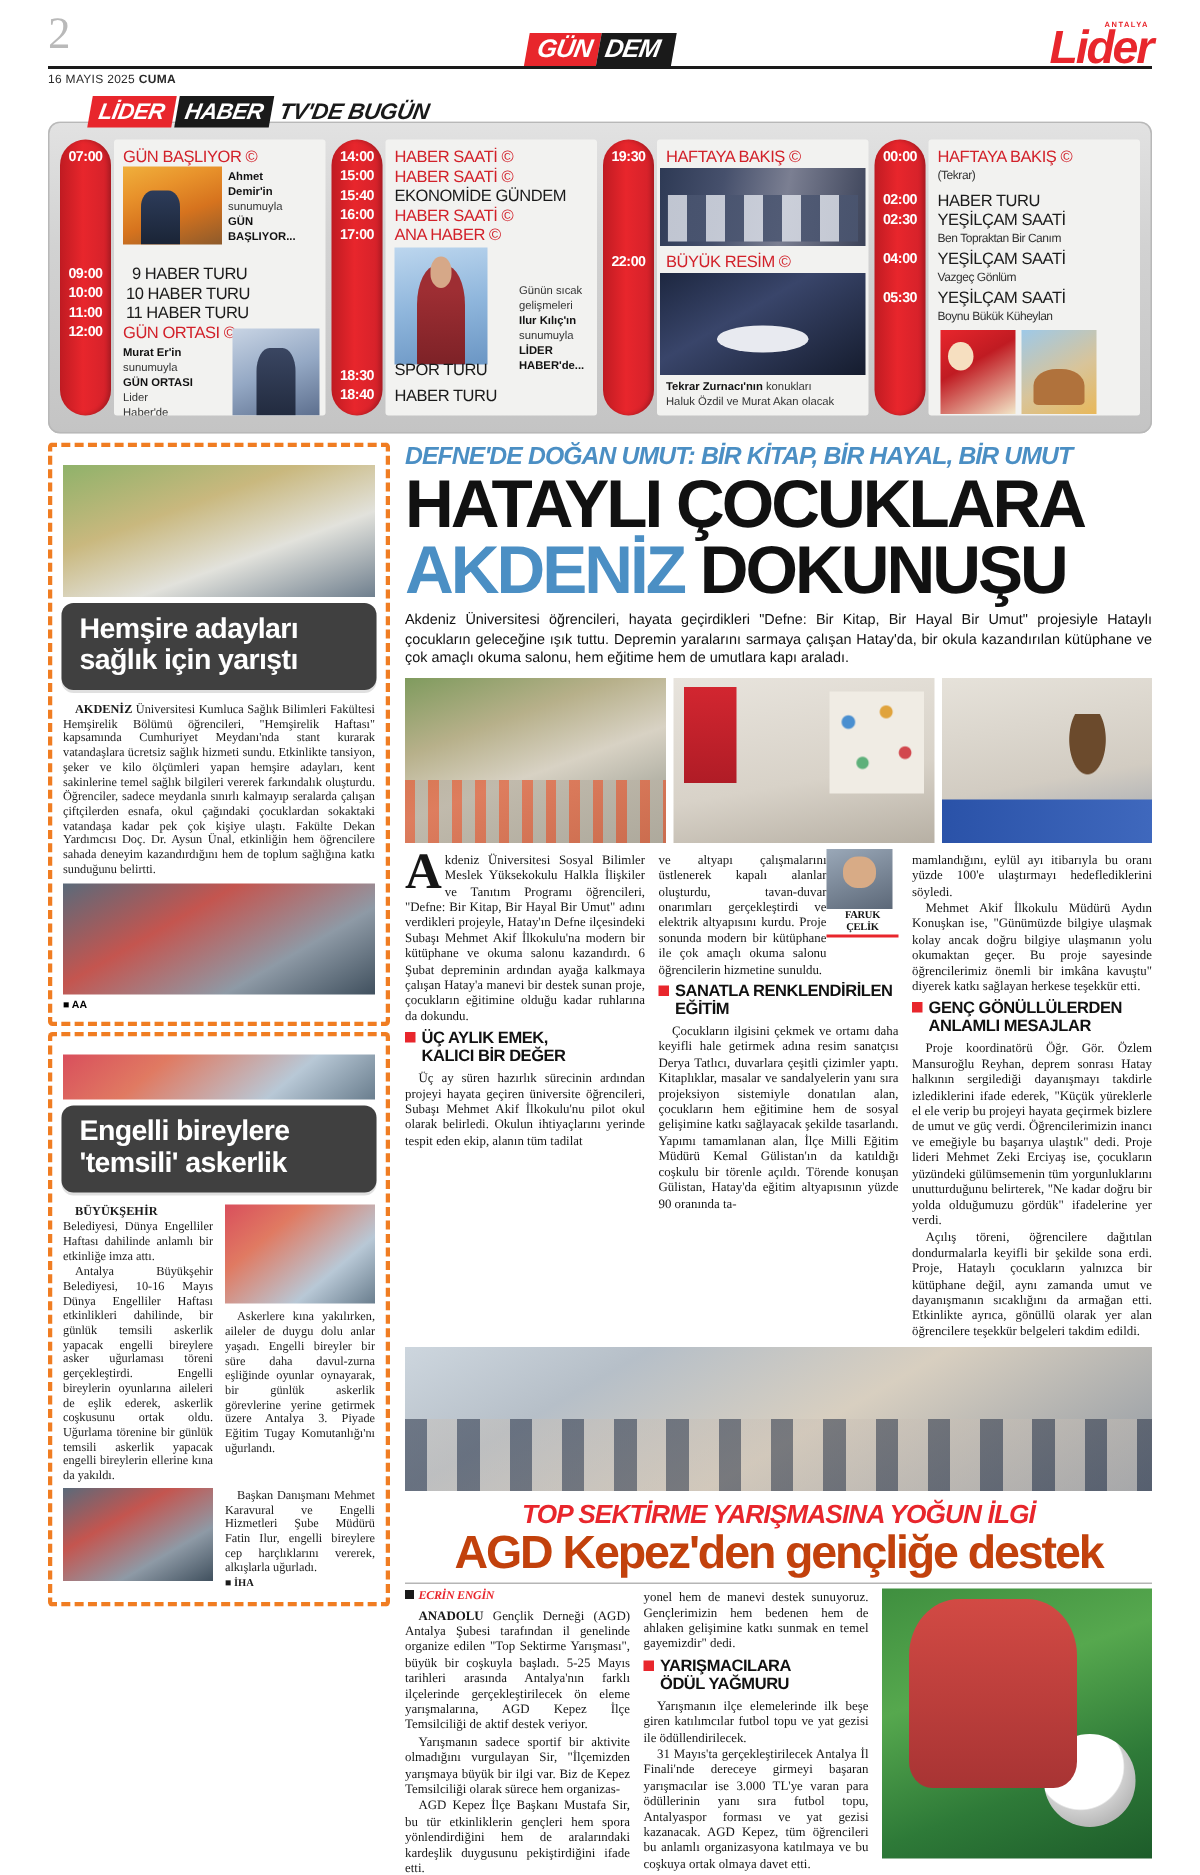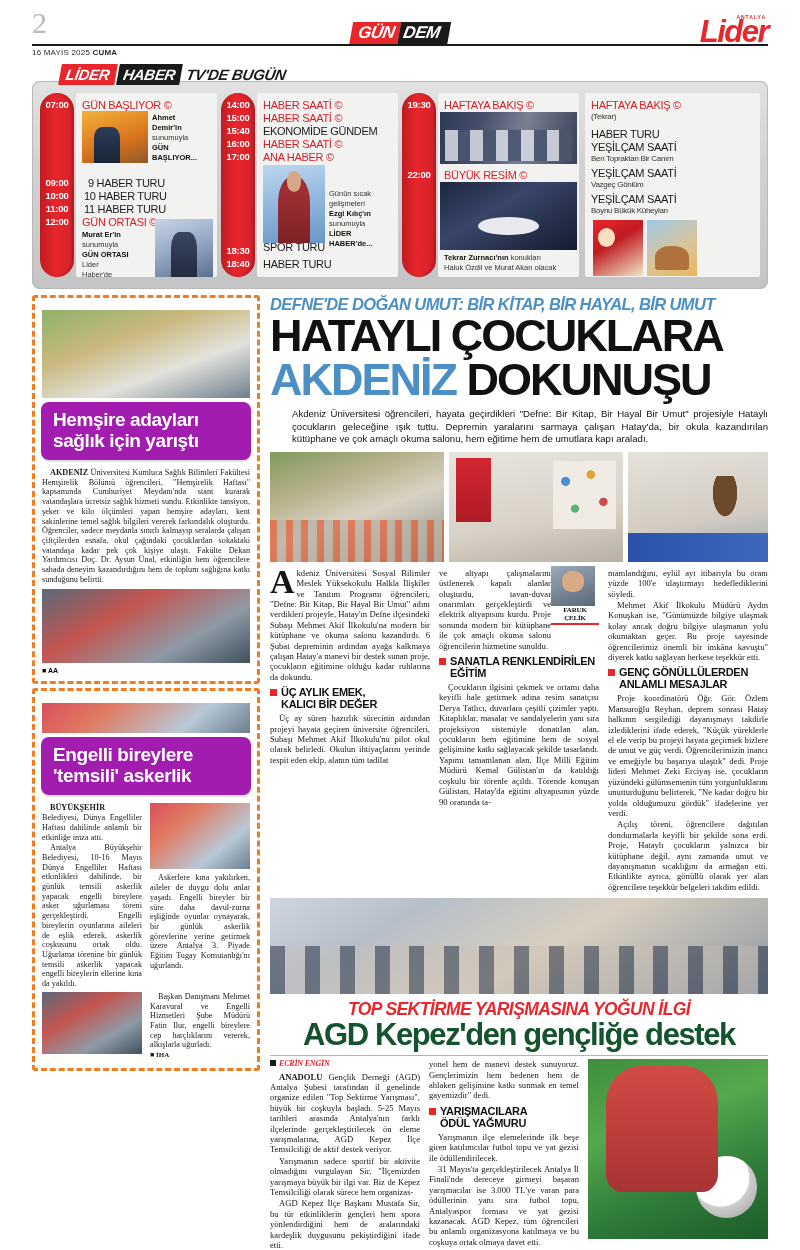--- a/index.html
+++ b/index.html
@@ -114,21 +114,21 @@
 
   
   .content { position: relative; margin: 6px 32px 0 32px; display: flex; gap: 10px; }
   .left-col { width: 228px; flex: none; }
   .right-col { flex: 1; position: relative; }
 
   
   .side-box { position: relative; border: 3px dashed #f07d22; border-radius: 3px;
       background: #fff; padding: 8px 7px 7px 7px; margin-bottom: 4px; }
   .blue-head {
-    background: #a21caf; color: #fff; border-radius: 8px;
+    background: #404040; color: #fff; border-radius: 8px;
     padding: 7px 12px 9px 12px; margin: 0 -1px 8px -1px;
     font-size: 19px; font-weight: bold; line-height: 21px; letter-spacing: -.4px;
     box-shadow: 0 2px 0 rgba(0,0,0,.12);
   }
   .side-photo { width: 100%; height: 88px; margin: 4px 0; }
   .ph-health { background: linear-gradient(160deg,#8fb26a 0%,#c9b87e 35%,#e2e2dc 65%,#6f7f8e 100%); }
   .ph-health:after { content:''; position:absolute; }
   .ph-soldier { background: linear-gradient(140deg,#d94f5c 0%,#e07a62 30%,#b8c8d6 70%,#6a7e8e 100%); }
   .ph-crowd { background: linear-gradient(150deg,#5a6a7a 0%,#c4554f 35%,#8e9aa6 70%,#40505e 100%); }
 
@@ -144,21 +144,21 @@
     background: transparent; color: #4b8fc4; font-size: 16.5px; font-weight: bold;
     font-style: italic; letter-spacing: -.6px; line-height: 18px; margin-bottom: 1px;
     white-space: nowrap;
   }
   .headline1 { font-size: 45px; font-weight: bold; line-height: 44px; letter-spacing: -2px;
      color: #111; white-space: nowrap; }
   .headline2 { font-size: 45px; font-weight: bold; line-height: 44px; letter-spacing: -2px;
      color: #111; white-space: nowrap; }
   .headline2 .accent { color: #4b8fc4; }
   .standfirst { font-size: 9.6px; line-height: 12.6px; color: #111; margin-top: 6px;
-     text-align: justify; font-weight: 500; margin-left: 22px; }
+     text-align: justify; font-weight: 500; }
 
   .photo-row { display: flex; gap: 5px; margin-top: 6px; }
   .photo-row > div { height: 110px; }
   .ph-school { flex: 1.55; background: linear-gradient(160deg,#7f9b5e 0%,#b7b08a 30%,#d8d2c4 55%,#8a8e84 100%); position:relative; }
   .ph-school:after { content:''; position:absolute; left:0; bottom:0; width:100%; height:38%;
      background: repeating-linear-gradient(90deg,#e0613c 0 4%,#b9b2a4 4% 9%); opacity:.75; }
   .ph-lib1 { flex: 1.55; background: linear-gradient(170deg,#e8e4dd 0%,#d8d2c8 60%,#b7b0a4 100%); position:relative; }
   .ph-lib1:after { content:''; position:absolute; left:4%; top:6%; width:20%; height:58%;
      background: linear-gradient(180deg,#d22630,#b01c26); }
   .ph-lib1:before { content:''; position:absolute; right:4%; top:8%; width:36%; height:62%;
@@ -195,21 +195,21 @@
 
   .wide-photo { height: 96px; margin-top: 5px;
      background: linear-gradient(150deg,#cdd6de 0%,#b6bfc8 25%,#d8cfc0 55%,#8e97a2 100%); position:relative; }
   .wide-photo:after { content:''; position:absolute; left:0; bottom:0; width:100%; height:50%;
      background: repeating-linear-gradient(90deg, rgba(40,50,70,.55) 0 3%, rgba(200,190,180,.4) 3% 7%); }
 
   
   .bottom { margin-top: 6px; position: relative; }
   .b-kicker { text-align: center; color: #e8262c; font-weight: bold; font-style: italic;
      font-size: 17.5px; letter-spacing: -.6px; line-height: 19px; }
-  .b-head { text-align: center; color: #14532d; font-weight: bold; font-size: 31px;
+  .b-head { text-align: center; color: #c2410c; font-weight: bold; font-size: 31px;
      letter-spacing: -1.4px; line-height: 33px; margin-top: -1px; }
   .b-rule { height: 1px; background: #b5b5b5; margin: 4px 0 3px 0; }
   .b-body { display: flex; gap: 9px; }
   .byline { font-size: 8px; font-weight: bold; font-style: italic; color: #e8262c;
      letter-spacing: -.2px; margin-bottom: 2px; }
   .byline .sq { display:inline-block; width:6px; height:6px; background:#1a1a1a; margin-right:3px; }
   .ph-football { width: 180px; height: 180px; flex: none;
      background: linear-gradient(160deg,#3f8f3f 0%,#56a84e 35%,#2e7a38 70%,#1d5c2a 100%); position: relative; }
   .ph-football:after { content:''; position:absolute; left:10%; top:4%; width:62%; height:70%;
      background: linear-gradient(180deg,#d24a44,#a83434); border-radius:30% 30% 14% 14%; }
@@ -287,24 +287,24 @@
           <span style="top:152px">18:30</span>
           <span style="top:165px">18:40</span>
         </div>
         <div class="col-body">
           <div class="prog red" style="left:6px; top:6px">HABER SAATİ ©</div>
           <div class="prog red" style="left:6px; top:19px">HABER SAATİ ©</div>
           <div class="prog blk" style="left:6px; top:32px">EKONOMİDE GÜNDEM</div>
           <div class="prog red" style="left:6px; top:45px">HABER SAATİ ©</div>
           <div class="prog red" style="left:6px; top:58px">ANA HABER ©</div>
           <div class="thumb ph-anchor" style="left:6px; top:72px; width:62px; height:78px;"></div>
-          <div class="desc" style="left:72px; top:96px; width:56px;">
+          <div class="desc" style="left:89px; top:96px; width:56px;">
             <span>Günün sıcak</span><br>
             <span>gelişmeleri</span><br>
-            <b>Ezgi Kılıç'ın</b><br>
+            <b>Ilur Kılıç'ın</b><br>
             <span>sunumuyla</span><br>
             <b>LİDER</b><br>
             <b>HABER'de...</b>
           </div>
           <div class="prog blk" style="left:6px; top:148px">SPOR TURU</div>
           <div class="prog blk" style="left:6px; top:165px">HABER TURU</div>
         </div>
       </div>
 
       <div class="tv-col">
@@ -318,20 +318,27 @@
           <div class="prog red" style="left:6px; top:76px">BÜYÜK RESİM ©</div>
           <div class="thumb ph-talk" style="left:2px; top:89px; right:2px; height:68px;"></div>
           <div class="desc" style="left:6px; top:160px; right:4px;">
             <b>Tekrar Zurnacı'nın</b><span> konukları</span><br>
             <span>Haluk Özdil ve Murat Akan olacak</span>
           </div>
         </div>
       </div>
 
       <div class="tv-col">
+        <div class="time-rail">
+          <span style="top:6px">00:00</span>
+          <span style="top:35px">02:00</span>
+          <span style="top:48px">02:30</span>
+          <span style="top:74px">04:00</span>
+          <span style="top:100px">05:30</span>
+        </div>
         <div class="col-body">
           <div class="prog red" style="left:6px; top:6px">HAFTAYA BAKIŞ ©</div>
           <div class="prog sm" style="left:6px; top:19px">(Tekrar)</div>
           <div class="prog blk" style="left:6px; top:35px">HABER TURU</div>
           <div class="prog blk" style="left:6px; top:48px">YEŞİLÇAM SAATİ</div>
           <div class="prog sm" style="left:6px; top:61px">Ben Topraktan Bir Canım</div>
           <div class="prog blk" style="left:6px; top:74px">YEŞİLÇAM SAATİ</div>
           <div class="prog sm" style="left:6px; top:87px">Vazgeç Gönlüm</div>
           <div class="prog blk" style="left:6px; top:100px">YEŞİLÇAM SAATİ</div>
           <div class="prog sm" style="left:6px; top:113px">Boynu Bükük Küheylan</div>

